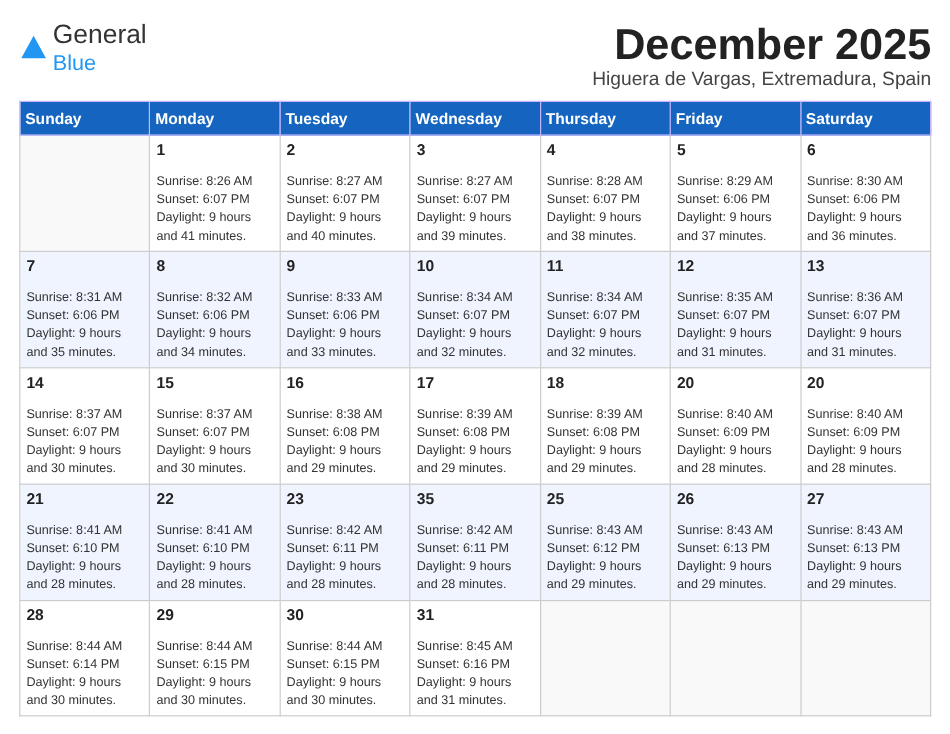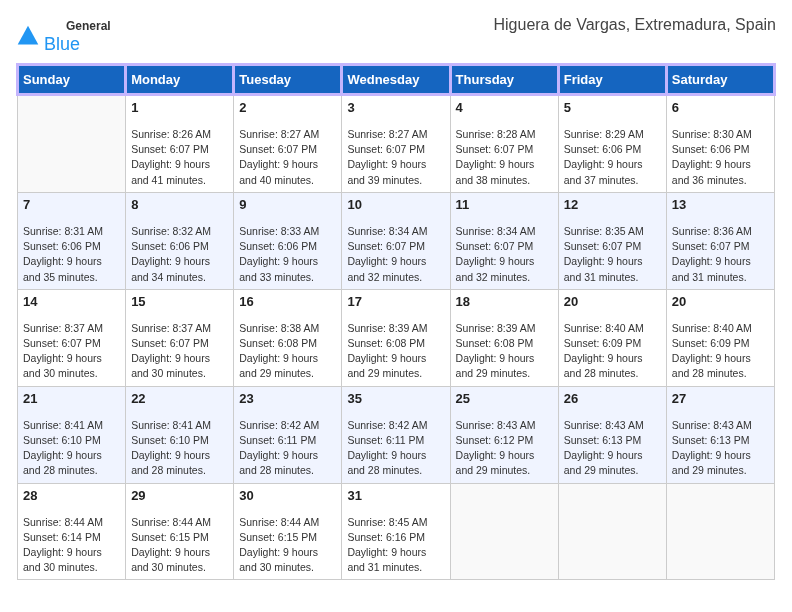--- a/index.html
+++ b/index.html
@@ -42,21 +42,21 @@
       border-collapse: collapse;
       font-size: 11px;
     }
     .calendar-table thead tr th {
       background-color: #1565C0;
       color: #fff;
       padding: 6px 4px;
       text-align: left;
       font-size: 13px;
       font-weight: bold;
-      border: 3px solid #c4b5fd;
+      border: 1px solid #c4b5fd;
     }
     .calendar-table tbody tr td {
       border: 1px solid #ccc;
       vertical-align: top;
       padding: 4px 5px;
       width: 108px;
       min-height: 80px;
       height: 88px;
     }
     .day-number {
@@ -81,25 +81,26 @@
   </style>
 </head>
 <body>
 
 <div class="header-area">
   <div class="logo">
     <svg class="logo-icon" viewBox="0 0 28 28" xmlns="http://www.w3.org/2000/svg">
       <polygon points="14,2 26,24 2,24" fill="#2196F3"></polygon>
     </svg>
     <div>
-      <span style="font-size:12px;font-weight:bold;color:#333;margin-left:22px;">General</span><br>
+      <span style="font-size:22px;font-weight:normal;color:#333;">General</span><br>
       <span style="font-size:18px;font-weight:normal;color:#2196F3;">Blue</span>
     </div>
   </div>
   <div class="title-area">
+    <div class="month-title">December 2025</div>
     <div class="location-title">Higuera de Vargas, Extremadura, Spain</div>
   </div>
 </div>
 
 <table class="calendar-table">
   <thead>
     <tr id="weekday-header">
     <th>Sunday</th>
         <th>Monday</th>
         <th>Tuesday</th>

